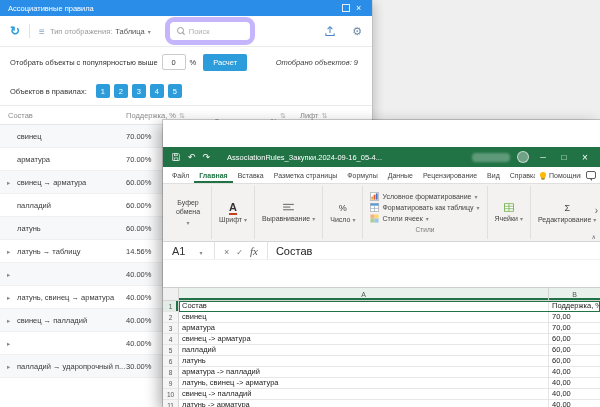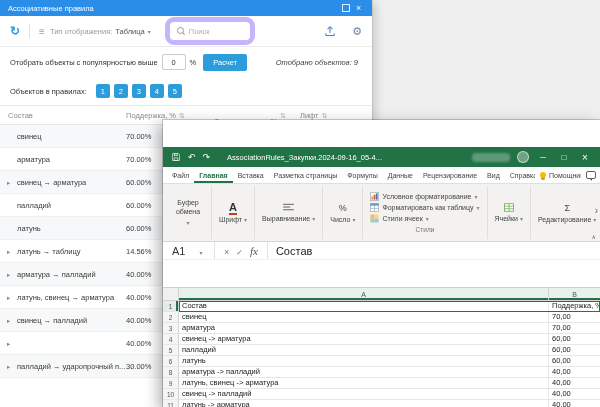--- a/index.html
+++ b/index.html
@@ -276,21 +276,20 @@
     <span class="rname">латунь</span>
     <span class="rsup">60.00%</span>
   </div>
       <div class="rrow">
     <span class="exp">▸</span>
     <span class="rname">латунь → таблицу</span>
     <span class="rsup">14.56%</span>
   </div>
       <div class="rrow alt">
     <span class="exp">▸</span>
-    <span class="rname">арматура → палладий</span>
     <span class="rsup">40.00%</span>
   </div>
       <div class="rrow">
     <span class="exp">▸</span>
     <span class="rname">латунь, свинец → арматура</span>
     <span class="rsup">40.00%</span>
   </div>
       <div class="rrow alt">
     <span class="exp">▸</span>
     <span class="rname">свинец → палладий</span>

